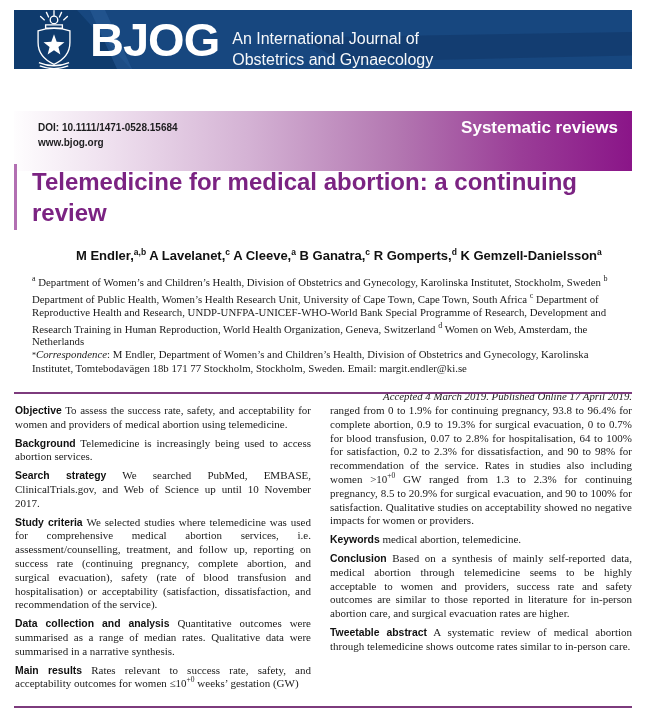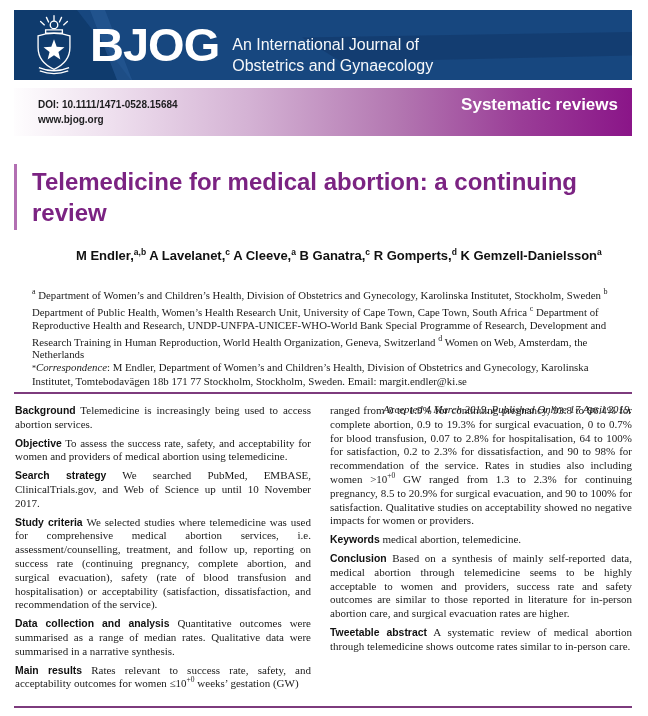--- a/index.html
+++ b/index.html
@@ -6,51 +6,51 @@
     --brand-blue:#17477F; --brand-blue-dark:#0F3B6D; --brand-blue-light:#2A5C99;
     --category-purple:#8A1588; --title-purple:#7B2382; --rule-purple:#7D3B7D;
     --accent-bar-purple:#B26FB2; --body-ink:#141414;
   }
   *{margin:0;padding:0;box-sizing:border-box;}
   html,body{background:#fff;}
   .page{position:relative;width:648px;height:716px;background:#ffffff;overflow:hidden;
          font-family:"Liberation Sans",sans-serif;color:var(--body-ink);}
 
   
-  .masthead{position:absolute;left:14px;top:10px;width:618px;height:70px;
+  .masthead{position:absolute;left:14px;top:10px;width:618px;height:59px;
             background:var(--brand-blue);overflow:hidden;display:flex;align-items:center;}
   .mh-patch{position:absolute;top:0;height:100%;}
   .mh-p1{left:0;width:150px;background:var(--brand-blue-dark);
          clip-path:polygon(0 0,42% 0,78% 100%,0 100%);}
   .mh-p2{left:58px;width:60px;background:var(--brand-blue-light);opacity:.55;
          clip-path:polygon(30% 0,55% 0,100% 100%,75% 100%);}
   .mh-p3{right:0;width:330px;top:22px;height:30px;background:rgba(8,28,62,.22);
          clip-path:polygon(0 18%,100% 0,100% 78%,12% 100%);}
   .crest{position:relative;margin-left:14px;width:52px;height:62px;flex:0 0 auto;}
   .logo{position:relative;margin-left:10px;font-size:47px;font-weight:bold;
         letter-spacing:-1px;color:#fff;line-height:62px;}
   .tagline{position:relative;margin-left:13px;margin-top:19px;font-size:16px;line-height:21px;
            color:rgba(255,255,255,.96);}
 
   
-  .infobar{position:absolute;left:14px;top:88px;width:618px;height:48px;
+  .infobar{position:absolute;left:14px;top:111px;width:618px;height:60px;
            background:linear-gradient(90deg,#fefdfe 0%,#eedfee 16%,#d4b2d4 38%,
                        #b377b1 62%,#9a3d97 82%,var(--category-purple) 100%);}
   .doi-block{position:absolute;left:24px;top:9px;font-size:10px;font-weight:bold;
              color:#1d1d1f;line-height:15px;}
   .category{position:absolute;right:14px;top:7px;font-size:17px;font-weight:bold;color:#fff;text-align:right;}
 
   
   .accent-bar{position:absolute;left:14px;top:164px;width:3px;height:66px;
               background:var(--accent-bar-purple);}
   .title{position:absolute;left:32px;top:166px;width:584px;font-size:24px;line-height:31px;
          font-weight:bold;color:var(--title-purple);}
 
   .byline-block{position:absolute;left:32px;top:247px;width:600px;}
-  .authors{font-size:13px;font-weight:bold;color:#111;margin-bottom:22px;padding-left:44px;}
+  .authors{font-size:13px;font-weight:bold;color:#111;margin-bottom:9px;padding-left:44px;}
   .authors sup{font-size:8.5px;font-weight:bold;}
   .affils,.corr{font-family:"Liberation Serif",serif;font-size:10.8px;line-height:13px;
                 color:#1a1a1a;}
   .affils sup,.corr .star{font-size:8px;}
   .corr i{font-style:italic;margin-top:20px;}
   .accepted{font-family:"Liberation Serif",serif;font-style:italic;font-size:10.8px;
             margin-top:15px;color:#1a1a1a;text-align:right;}
 
   
   .rule{position:absolute;left:14px;width:618px;height:2px;background:var(--rule-purple);}
@@ -114,22 +114,22 @@
     <div class="authors"><span>M Endler,</span><sup>a,b</sup><span> A Lavelanet,</span><sup>c</sup><span> A Cleeve,</span><sup>a</sup><span> B Ganatra,</span><sup>c</sup><span> R Gomperts,</span><sup>d</sup><span> K Gemzell-Danielsson</span><sup>a</sup></div>
     <div class="affils"><sup>a</sup> Department of Women’s and Children’s Health, Division of Obstetrics and Gynecology, Karolinska Institutet, Stockholm, Sweden <sup>b</sup> Department of Public Health, Women’s Health Research Unit, University of Cape Town, Cape Town, South Africa <sup>c</sup> Department of Reproductive Health and Research, UNDP-UNFPA-UNICEF-WHO-World Bank Special Programme of Research, Development and Research Training in Human Reproduction, World Health Organization, Geneva, Switzerland <sup>d</sup> Women on Web, Amsterdam, the Netherlands</div>
     <div class="corr"><span class="star">*</span><i>Correspondence</i>: M Endler, Department of Women’s and Children’s Health, Division of Obstetrics and Gynecology, Karolinska Institutet, Tomtebodavägen 18b 171 77 Stockholm, Stockholm, Sweden. Email: margit.endler@ki.se</div>
     <div class="accepted">Accepted 4 March 2019. Published Online 17 April 2019.</div>
   </div>
 
   <div class="rule rule-top"></div>
 
   <div class="abstract">
     <div class="col col-left">
+        <p class="abs-sec"><b class="abs-label">Objective</b> To assess the success rate, safety, and acceptability for women and providers of medical abortion using telemedicine.</p>
         <p class="abs-sec"><b class="abs-label">Background</b> Telemedicine is increasingly being used to access abortion services.</p>
-        <p class="abs-sec"><b class="abs-label">Objective</b> To assess the success rate, safety, and acceptability for women and providers of medical abortion using telemedicine.</p>
         <p class="abs-sec"><b class="abs-label">Search strategy</b> We searched PubMed, EMBASE, ClinicalTrials.gov, and Web of Science up until 10 November 2017.</p>
         <p class="abs-sec"><b class="abs-label">Study criteria</b> We selected studies where telemedicine was used for comprehensive medical abortion services, i.e. assessment/counselling, treatment, and follow up, reporting on success rate (continuing pregnancy, complete abortion, and surgical evacuation), safety (rate of blood transfusion and hospitalisation) or acceptability (satisfaction, dissatisfaction, and recommendation of the service).</p>
         <p class="abs-sec"><b class="abs-label">Data collection and analysis</b> Quantitative outcomes were summarised as a range of median rates. Qualitative data were summarised in a narrative synthesis.</p>
         <p class="abs-sec"><b class="abs-label">Main results</b> Rates relevant to success rate, safety, and acceptability outcomes for women ≤10<sup>+0</sup> weeks’ gestation (GW)</p>
       </div>
     <div class="col col-right">
         <p class="abs-sec">ranged from 0 to 1.9% for continuing pregnancy, 93.8 to 96.4% for complete abortion, 0.9 to 19.3% for surgical evacuation, 0 to 0.7% for blood transfusion, 0.07 to 2.8% for hospitalisation, 64 to 100% for satisfaction, 0.2 to 2.3% for dissatisfaction, and 90 to 98% for recommendation of the service. Rates in studies also including women &gt;10<sup>+0</sup> GW ranged from 1.3 to 2.3% for continuing pregnancy, 8.5 to 20.9% for surgical evacuation, and 90 to 100% for satisfaction. Qualitative studies on acceptability showed no negative impacts for women or providers.</p>
         <p class="abs-sec"><b class="abs-label">Keywords</b> medical abortion, telemedicine.</p>
         <p class="abs-sec"><b class="abs-label">Conclusion</b> Based on a synthesis of mainly self-reported data, medical abortion through telemedicine seems to be highly acceptable to women and providers, success rate and safety outcomes are similar to those reported in literature for in-person abortion care, and surgical evacuation rates are higher.</p>
         <p class="abs-sec"><b class="abs-label">Tweetable abstract</b> A systematic review of medical abortion through telemedicine shows outcome rates similar to in-person care.</p>

